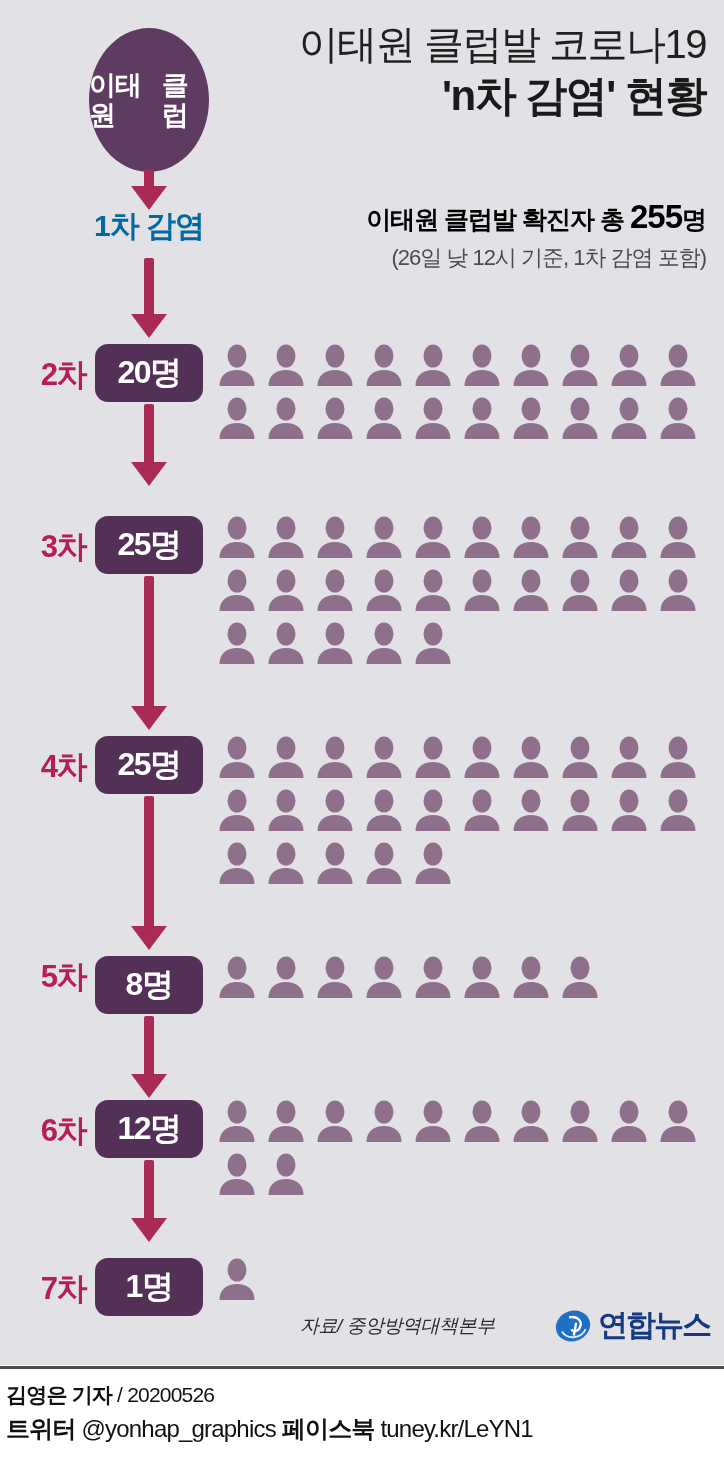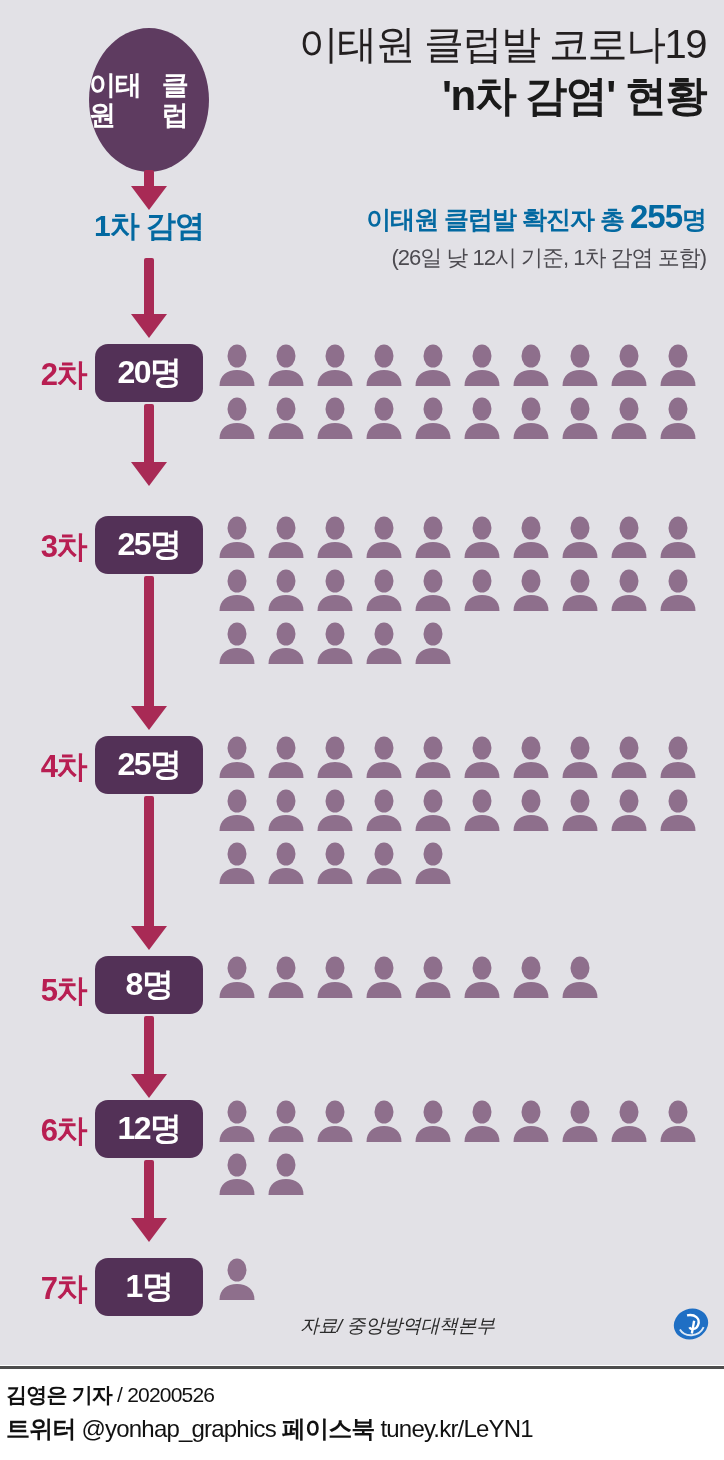--- a/index.html
+++ b/index.html
@@ -78,21 +78,21 @@
   .summary-block {
     position: absolute;
     right: 18px;
     top: 196px;
     width: 482px;
     text-align: right;
   }
   .summary-main {
     font-size: 25px;
     font-weight: bold;
-    color: #0369a1;
+    color: #000000;
     letter-spacing: -1px;
     line-height: 1.3;
   }
   .summary-main .big-number {
     font-size: 33px;
     font-weight: bold;
     letter-spacing: -1px;
   }
   .summary-sub {
     font-size: 22px;
@@ -726,21 +726,21 @@
         </span>
       </div>
   </div>
 
   <div class="arrow" style="left:131px; top:796px; height:158px;">
     <div class="shaft" style="height:134px;"></div>
     <div class="head" style="top:130px;"></div>
   </div>
 
   <div class="stage-row" style="top:956px;">
-    <div class="stage-name" style="top:14px;">5차</div>
+    <div class="stage-name" style="top:0;">5차</div>
     <div class="stage-badge" style="top:0;">8명</div>
     <div class="people" style="top:0;">
         <span class="person">
           <svg viewBox="0 0 38 42">
             <ellipse cx="19" cy="12" rx="9.5" ry="11.5" fill="#8e6f8c"></ellipse>
             <path d="M1.5 42 C1.5 31.5, 9 26, 19 26 C29 26, 36.5 31.5, 36.5 42 Z" fill="#8e6f8c"></path>
           </svg>
         </span>
         <span class="person">
           <svg viewBox="0 0 38 42">
@@ -891,20 +891,21 @@
 
   <div class="source-text">자료/ 중앙방역대책본부</div>
 
   <div class="logo">
     <svg class="logo-mark" viewBox="0 0 48 48">
       <ellipse cx="24" cy="24" rx="22" ry="19" transform="rotate(-20 24 24)" fill="#1f6fc4"></ellipse>
       <path d="M10 31 C16 41, 34 41, 40 28" stroke="#ffffff" stroke-width="2.4" fill="none" opacity="0.85"></path>
       <path d="M19 13 C29 11, 36 17, 33 25 C31 31, 24 32, 22 28" stroke="#ffffff" stroke-width="3" fill="none"></path>
       <path d="M28 20 L25 36" stroke="#ffffff" stroke-width="3" fill="none"></path>
     </svg>
+    <div class="logo-text">연합뉴스</div>
   </div>
 
   <div class="divider"></div>
 
   <div class="credit-block">
     <div class="credit-line1">
       <span class="reporter">김영은 기자</span><span> / </span><span>20200526</span>
     </div>
     <div class="credit-line2">
       <span class="sns-label">트위터</span>

